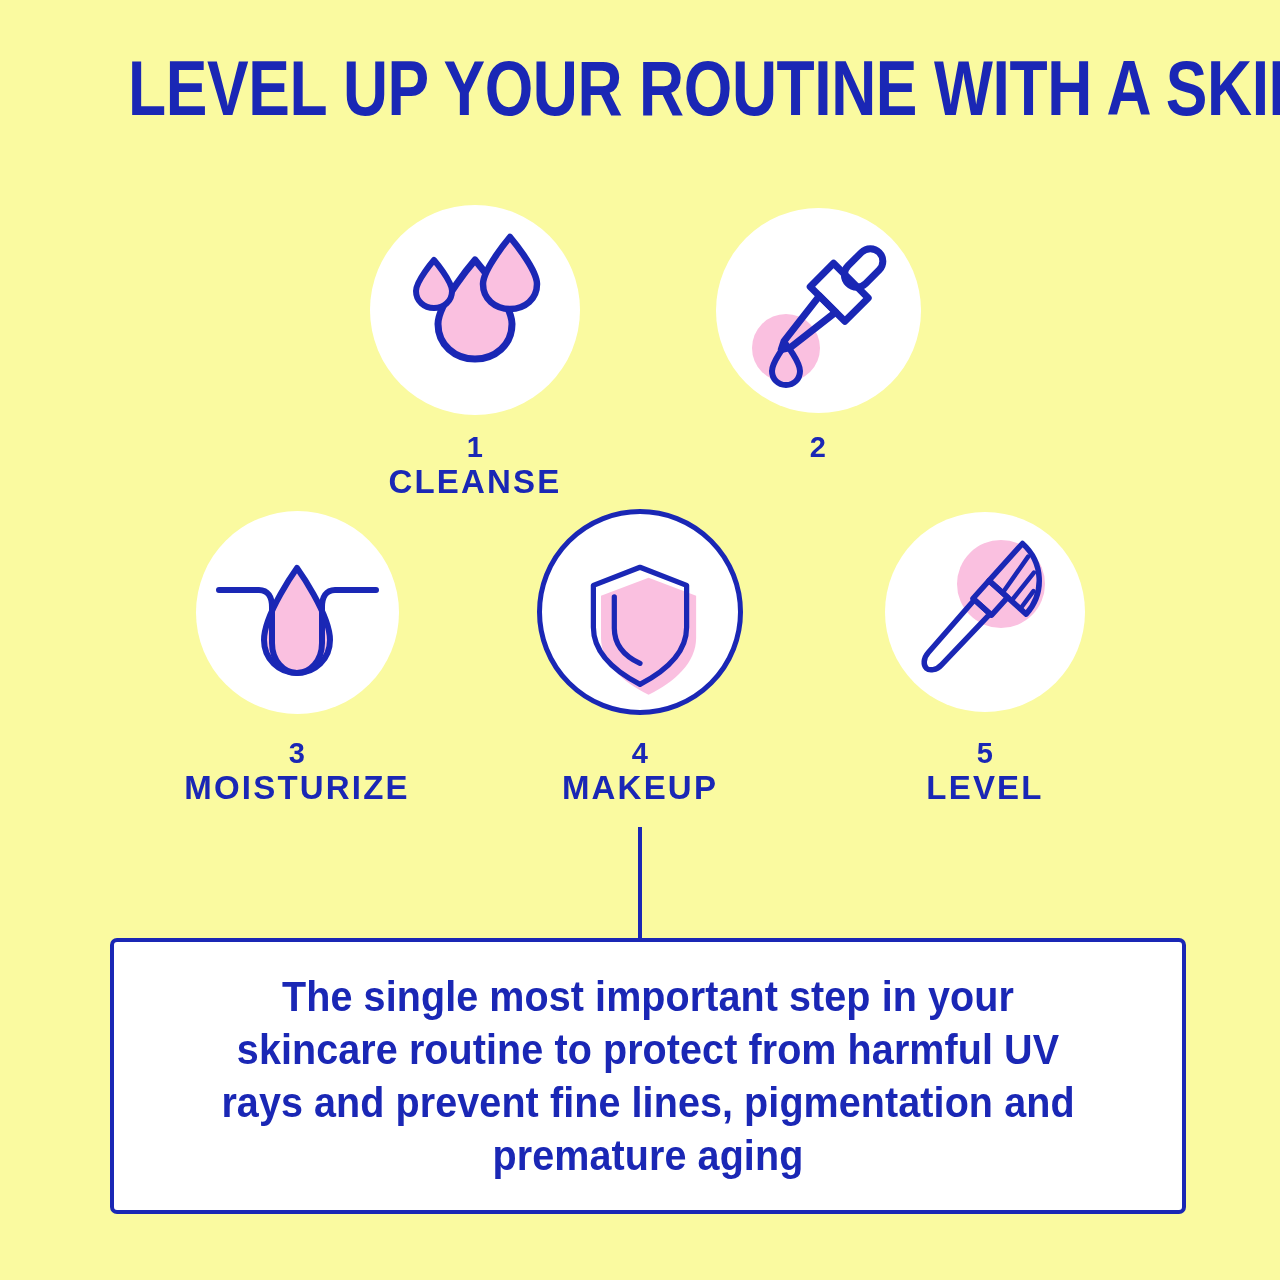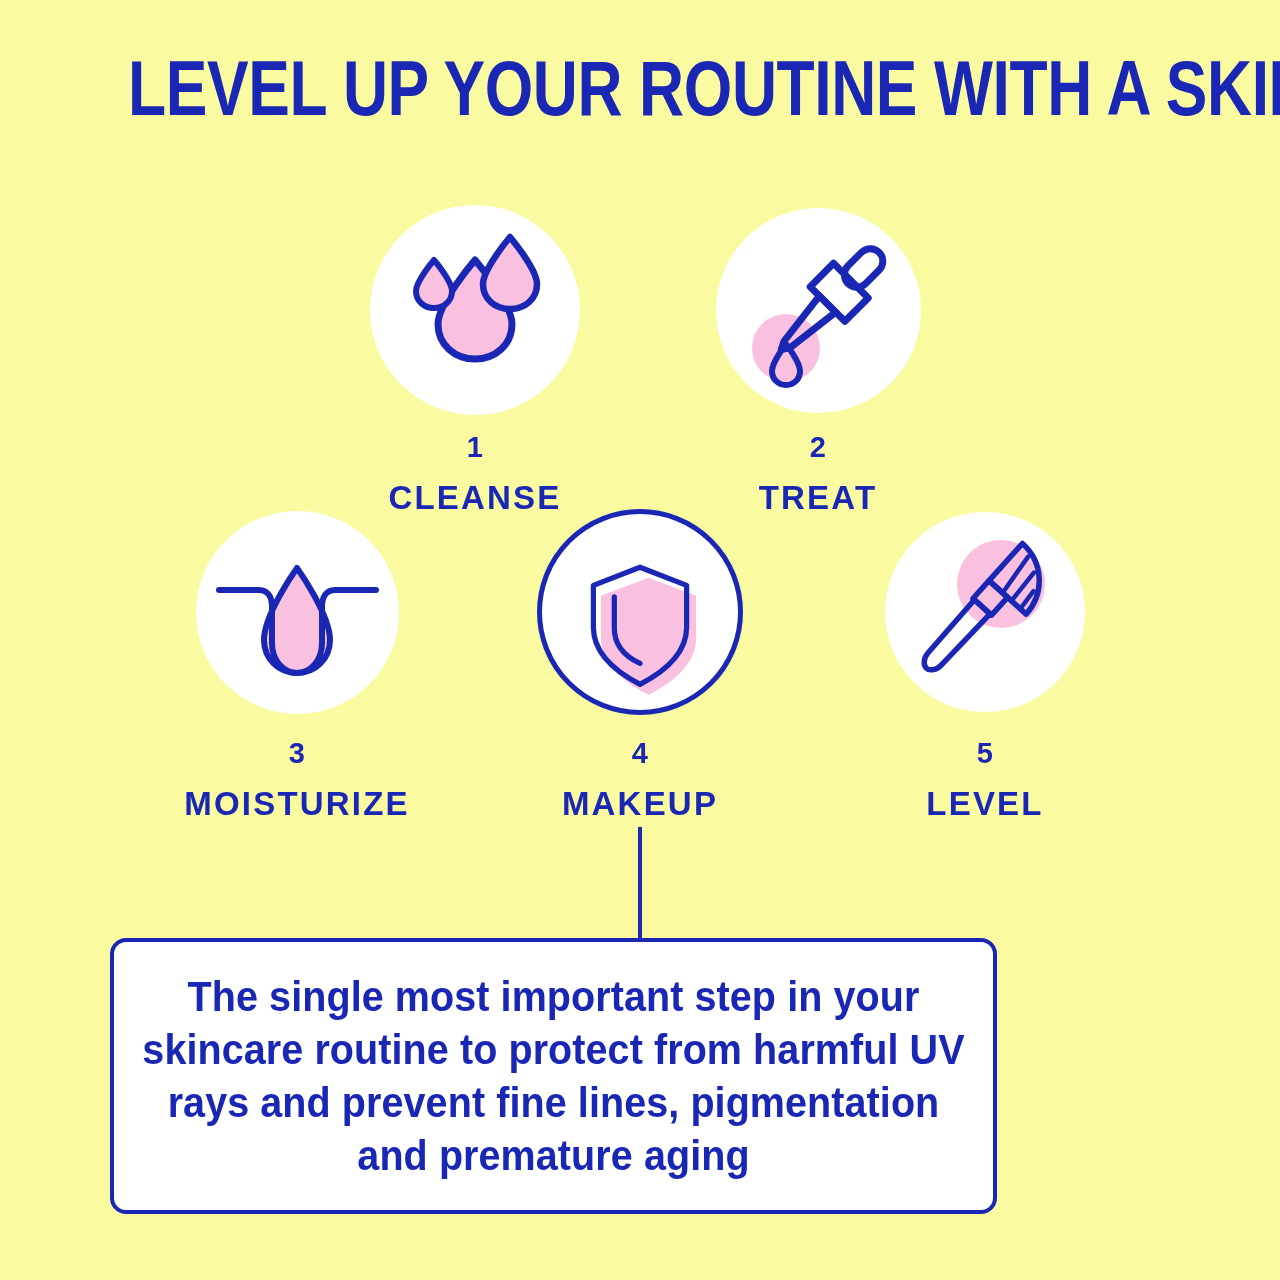--- a/index.html
+++ b/index.html
@@ -71,43 +71,43 @@
   }
   .step-num {
     display:block;
     font-size:29px;
     letter-spacing:0.5px;
   }
   .step-name {
     display:block;
     font-size:33px;
     letter-spacing:2.2px;
-    margin-top:19px;
+    margin-top:3px;
   }
 
   
   #connector {
     position:absolute;
     left:638px;
     top:827px;
     width:4px;
     height:113px;
     background:#1A27B5;
   }
 
   
   #callout {
     position:absolute;
     left:110px;
     top:938px;
-    width:887px;
+    width:1076px;
     height:276px;
     background:#FFFFFF;
     border:4px solid #1A27B5;
-    border-radius:16px;
+    border-radius:7px;
     display:flex;
     align-items:center;
     justify-content:center;
   }
   #callout-text {
     width:950px;
     text-align:center;
     color:#1A27B5;
     font-family:"Liberation Sans Narrow","Liberation Sans",sans-serif;
     font-weight:700;
@@ -153,21 +153,20 @@
           <rect x="80" y="58" width="49" height="33" fill="none" stroke="#1A27B5" stroke-width="7" stroke-linejoin="round"></rect>
 
           <path d="M93 91 L116 91 L109 148 L104 156 L100 148 Z" fill="none" stroke="#1A27B5" stroke-width="7" stroke-linejoin="round"></path>
         </g>
 
         <path d="M70 136 C70 136 84 154 84 163 C84 171 78 177 70 177 C62 177 56 171 56 163 C56 154 70 136 70 136 Z" fill="none" stroke="#1A27B5" stroke-width="6" stroke-linejoin="round"></path>
       </svg>
     </div>
     <div class="step-label" style="left:678px; top:432px; width:280px;">
       <span class="step-num">2</span>
-      <span class="step-name">TREAT</span>
     </div>
   </div>
 
   <div class="step">
     <div class="circle" style="left:196px; top:511px; width:203px; height:203px;">
       <svg class="icon-svg" viewBox="0 0 203 203">
 
         <path d="M101 60 C101 60 132 105 132 129 C132 147 118 160 101 160 C84 160 70 147 70 129 C70 105 101 60 101 60 Z" fill="#FAC0E0"></path>
 
         <path d="M101 57 C101 57 134 103 134 129 C134 148 119 162 101 162 C83 162 68 148 68 129 C68 103 101 57 101 57 Z" fill="none" stroke="#1A27B5" stroke-width="6" stroke-linejoin="round"></path>

